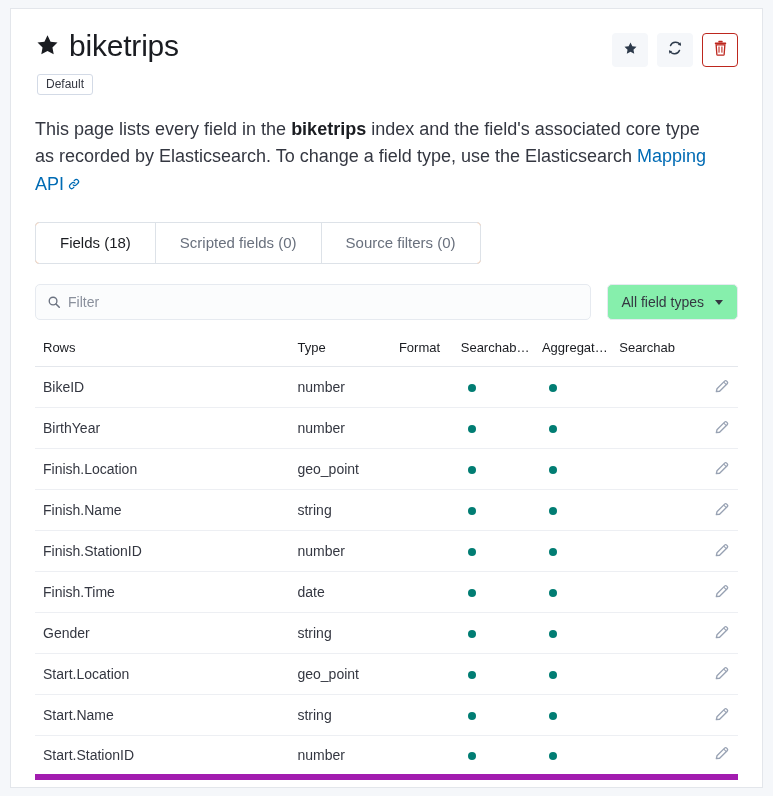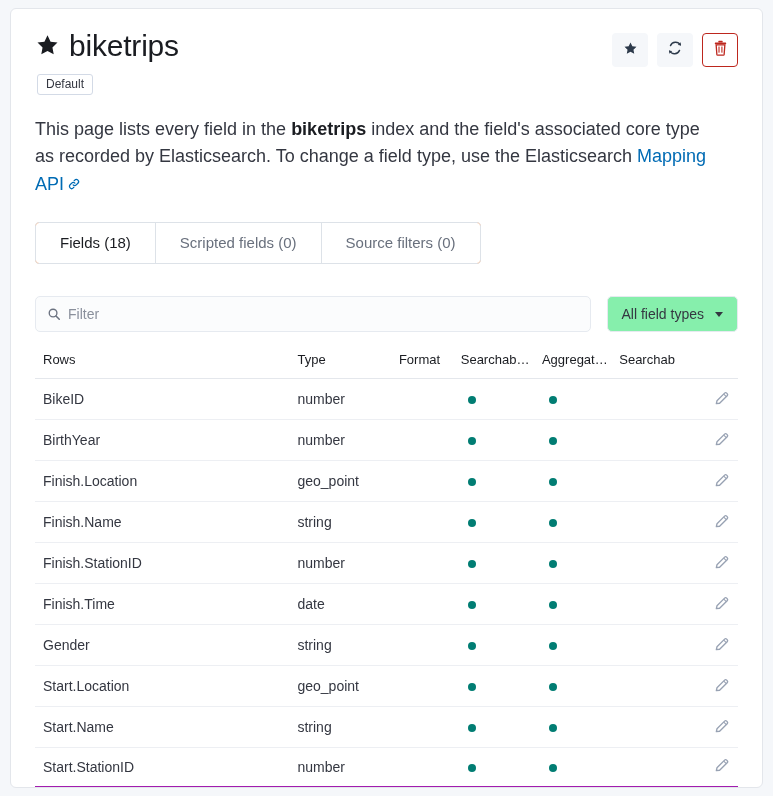--- a/index.html
+++ b/index.html
@@ -15,21 +15,21 @@
   .page {
     width: 773px;
     height: 796px;
     padding: 8px 10px;
     position: relative;
   }
 
   .card {
     background: #FFFFFF;
     border: 1px solid #E3E6EB;
-    border-radius: 6px;
+    border-radius: 0;
     width: 753px;
     height: 780px;
     padding: 0 14px;
     position: relative;
     overflow: hidden;
   }
 
   
   .header-row {
     display: flex;
@@ -155,21 +155,21 @@
   }
 
   .tab:last-child { border-right: none; }
 
   .tab.active {
     color: #1A1C21;
   }
 
   
   .filter-row {
-    margin-top: 32px;
+    margin-top: 20px;
     margin-left: 10px;
     margin-right: 10px;
     display: flex;
     gap: 16px;
     align-items: stretch;
   }
 
   .search-box {
     flex: 1;
     position: relative;

